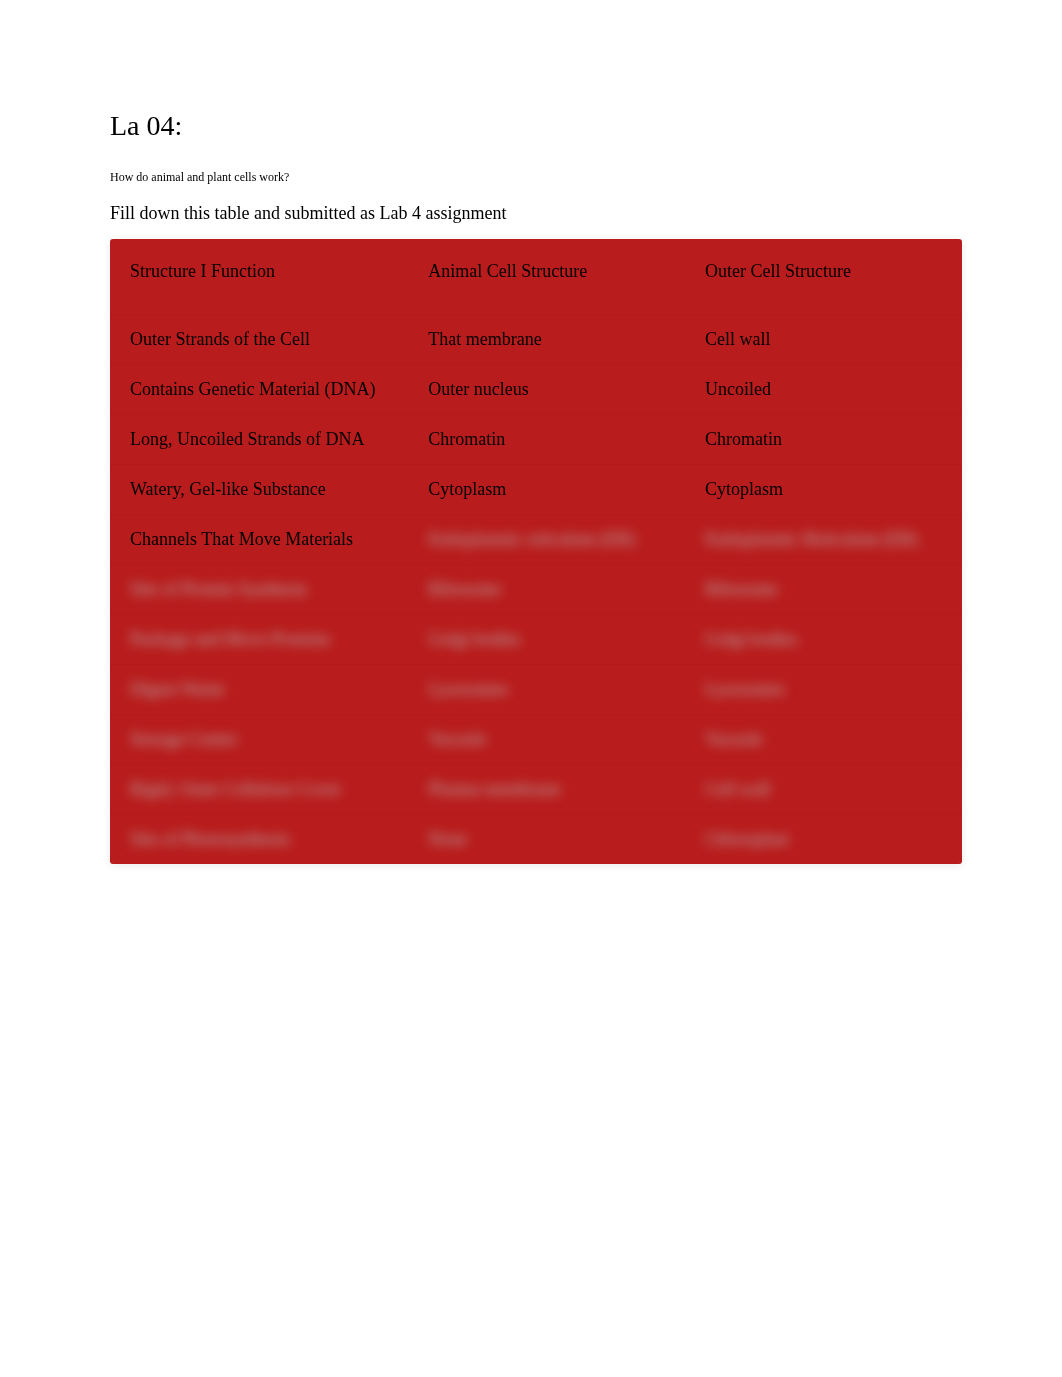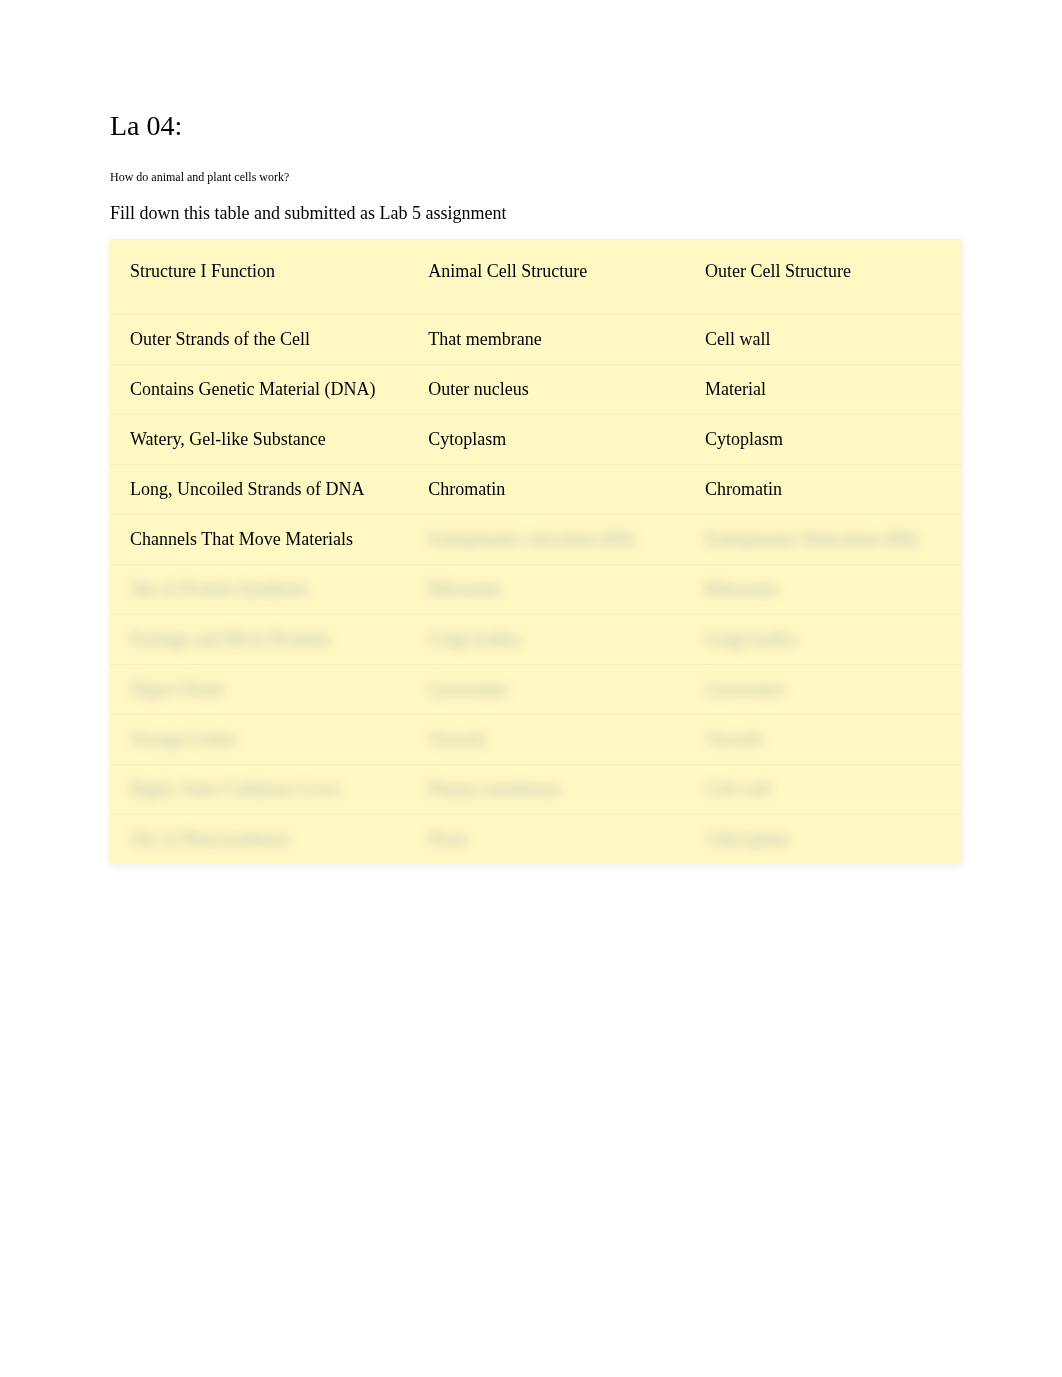--- a/index.html
+++ b/index.html
@@ -22,21 +22,21 @@
     }
     .subtitle {
       font-size: 12px;
       margin-bottom: 18px;
     }
     .instruction {
       font-size: 18px;
       margin-bottom: 15px;
     }
     .table-wrapper {
-      background: #fef9c3;
+      background: #b91c1c;
       box-shadow: 0 2px 8px rgba(0,0,0,0.08);
       border-radius: 3px;
       padding: 0;
     }
     table {
       width: 100%;
       border-collapse: separate;
       border-spacing: 0;
     }
     th, td {
@@ -75,51 +75,51 @@
       filter: blur(6px);
       color: #b5b5b5;
       user-select: none;
     }
   </style>
 </head>
 <body>
 
 <h1 class="title">La 04:</h1>
 <p class="subtitle">How do animal and plant cells work?</p>
-<p class="instruction">Fill down this table and submitted as Lab 5 assignment</p>
+<p class="instruction">Fill down this table and submitted as Lab 4 assignment</p>
 
 <div class="table-wrapper">
   <table>
     <thead>
       <tr>
         <th>Structure   I Function</th>
         <th>Animal Cell Structure</th>
         <th>Outer Cell Structure</th>
       </tr>
     </thead>
     <tbody>
       <tr>
         <td>Outer Strands of the Cell</td>
         <td>That membrane</td>
         <td>Cell wall</td>
       </tr>
       <tr>
         <td>Contains Genetic Material (DNA)</td>
         <td>Outer nucleus</td>
-        <td>Material</td>
+        <td>Uncoiled</td>
+      </tr>
+      <tr>
+        <td>Long, Uncoiled Strands of DNA</td>
+        <td>Chromatin</td>
+        <td>Chromatin</td>
       </tr>
       <tr>
         <td>Watery, Gel-like Substance</td>
         <td>Cytoplasm</td>
         <td>Cytoplasm</td>
-      </tr>
-      <tr>
-        <td>Long, Uncoiled Strands of DNA</td>
-        <td>Chromatin</td>
-        <td>Chromatin</td>
       </tr>
       <tr class="partial">
         <td>Channels That Move Materials</td>
         <td><span>Endoplasmic reticulum (ER)</span></td>
         <td><span>Endoplasmic Reticulum (ER)</span></td>
       </tr>
       <tr class="blurred">
         <td><span>Site of Protein Synthesis</span></td>
         <td><span>Ribosome</span></td>
         <td><span>Ribosome</span></td>

